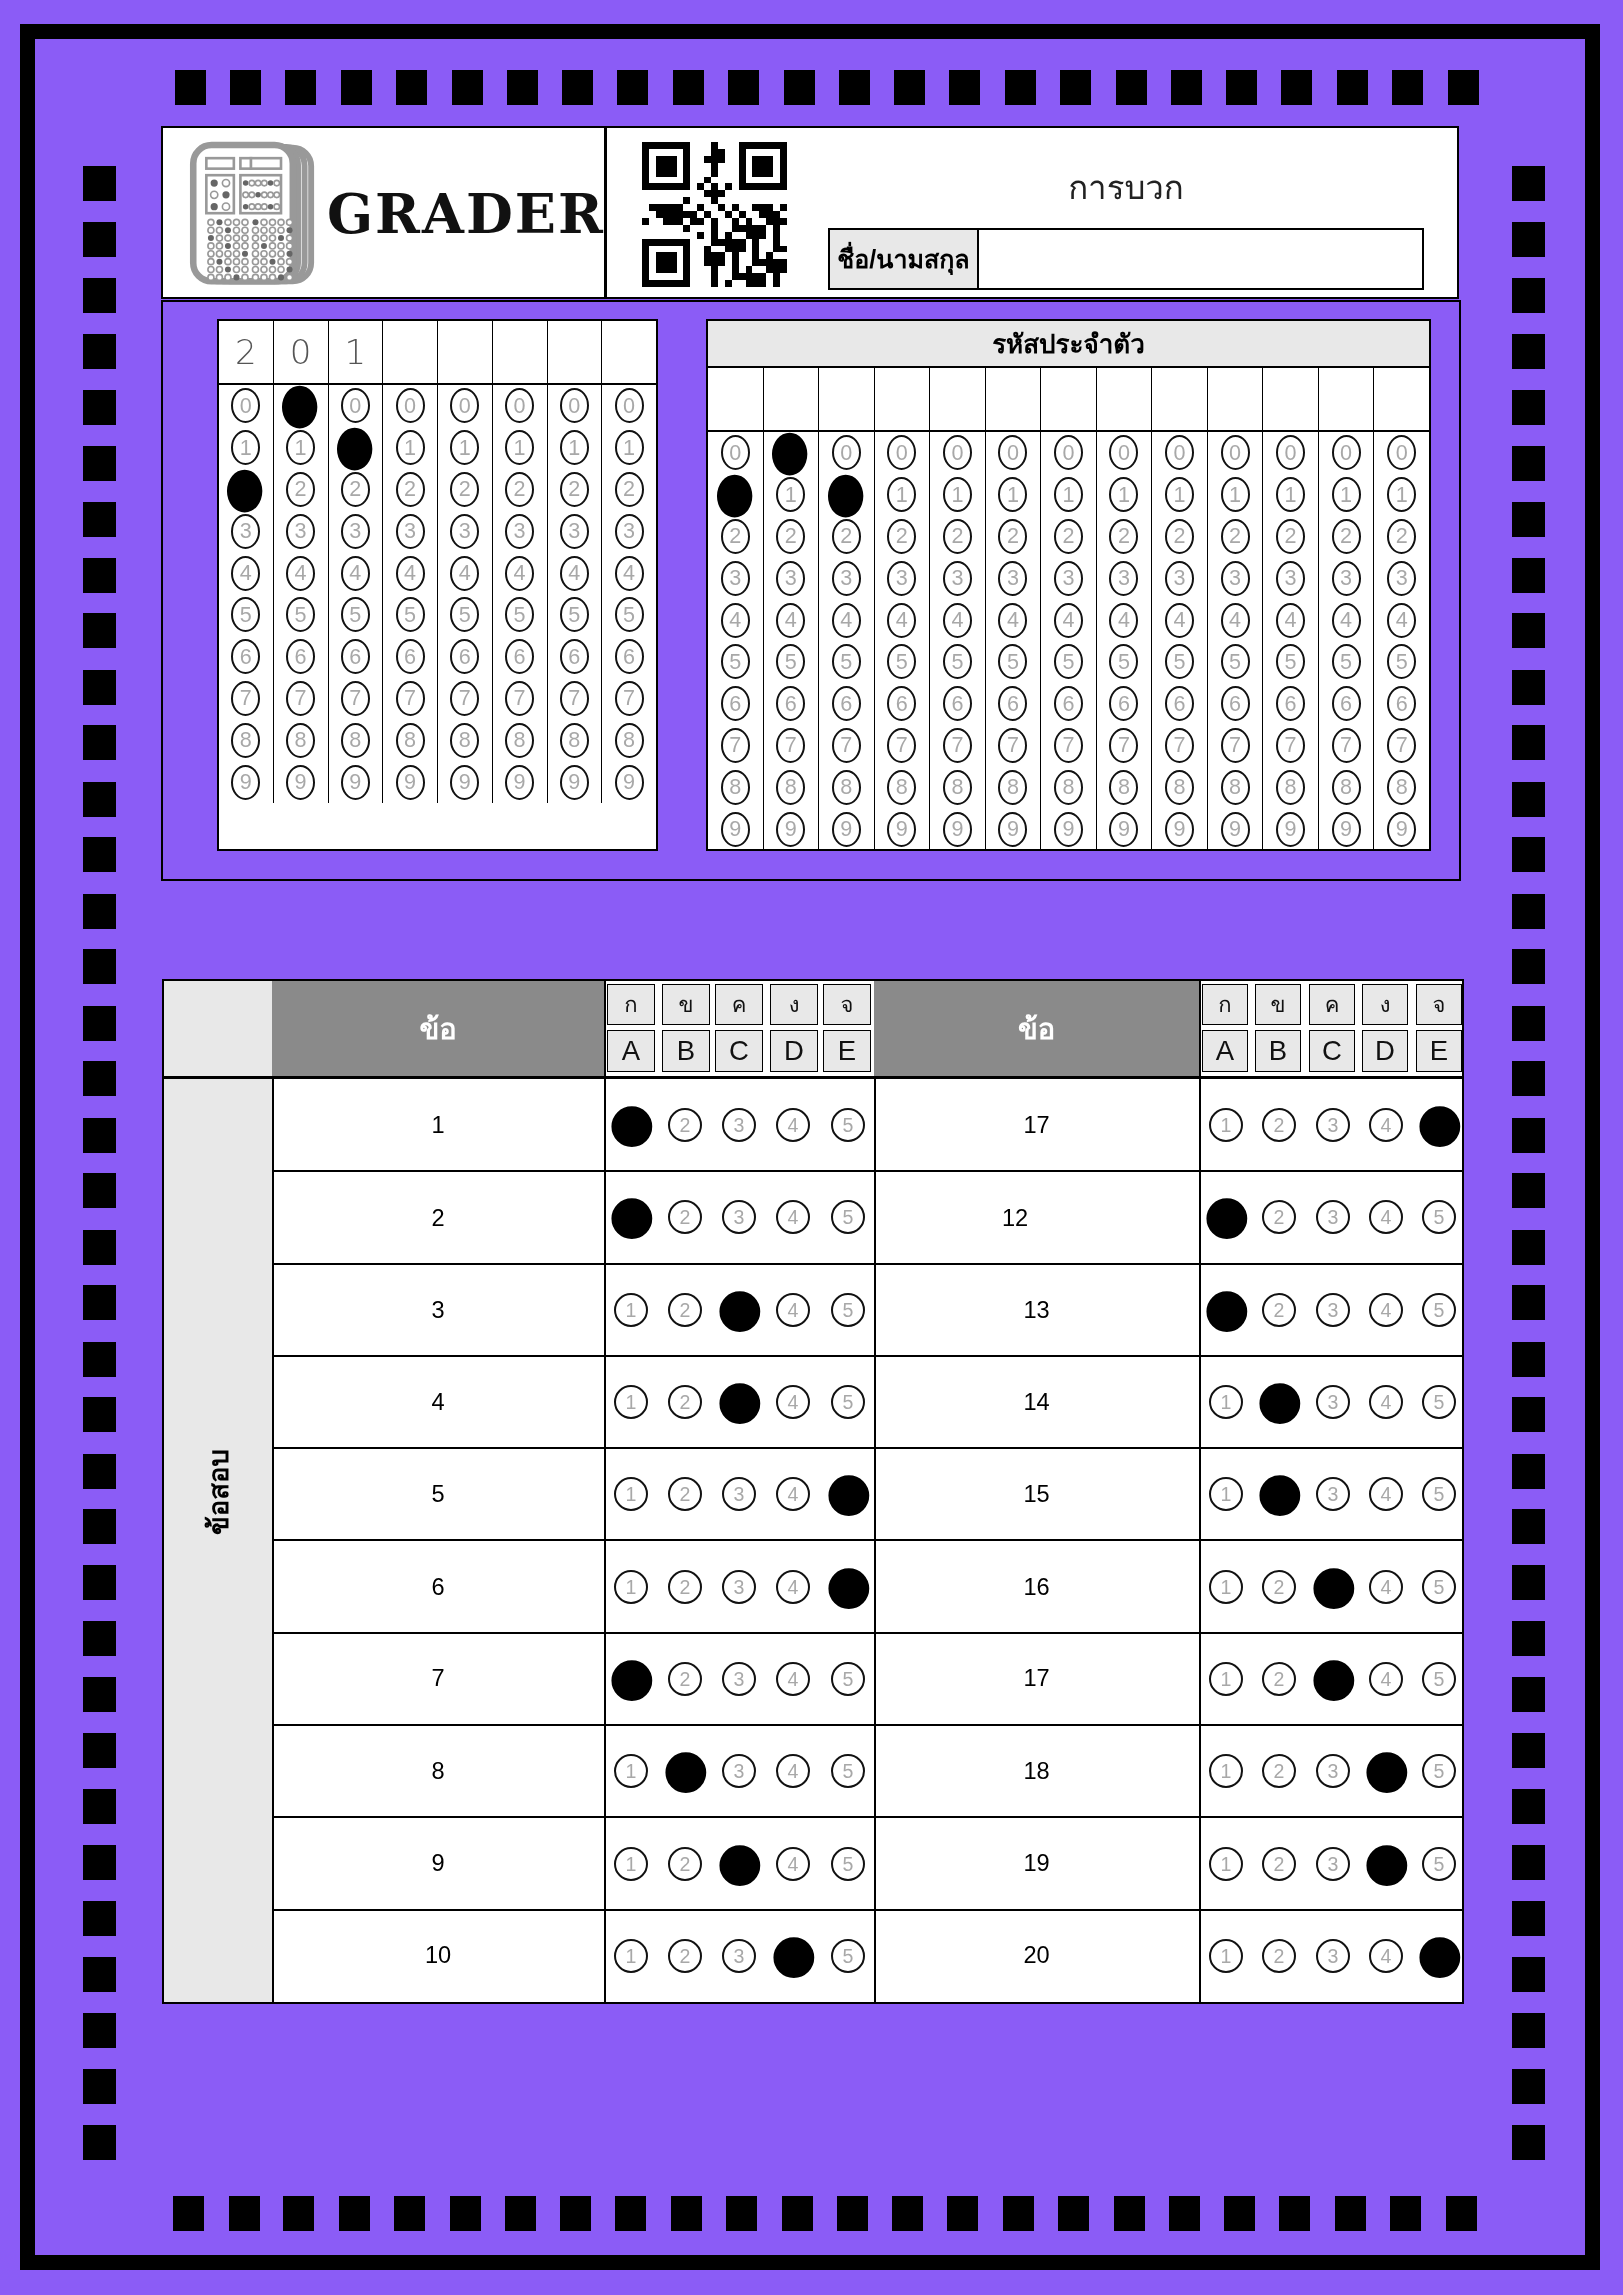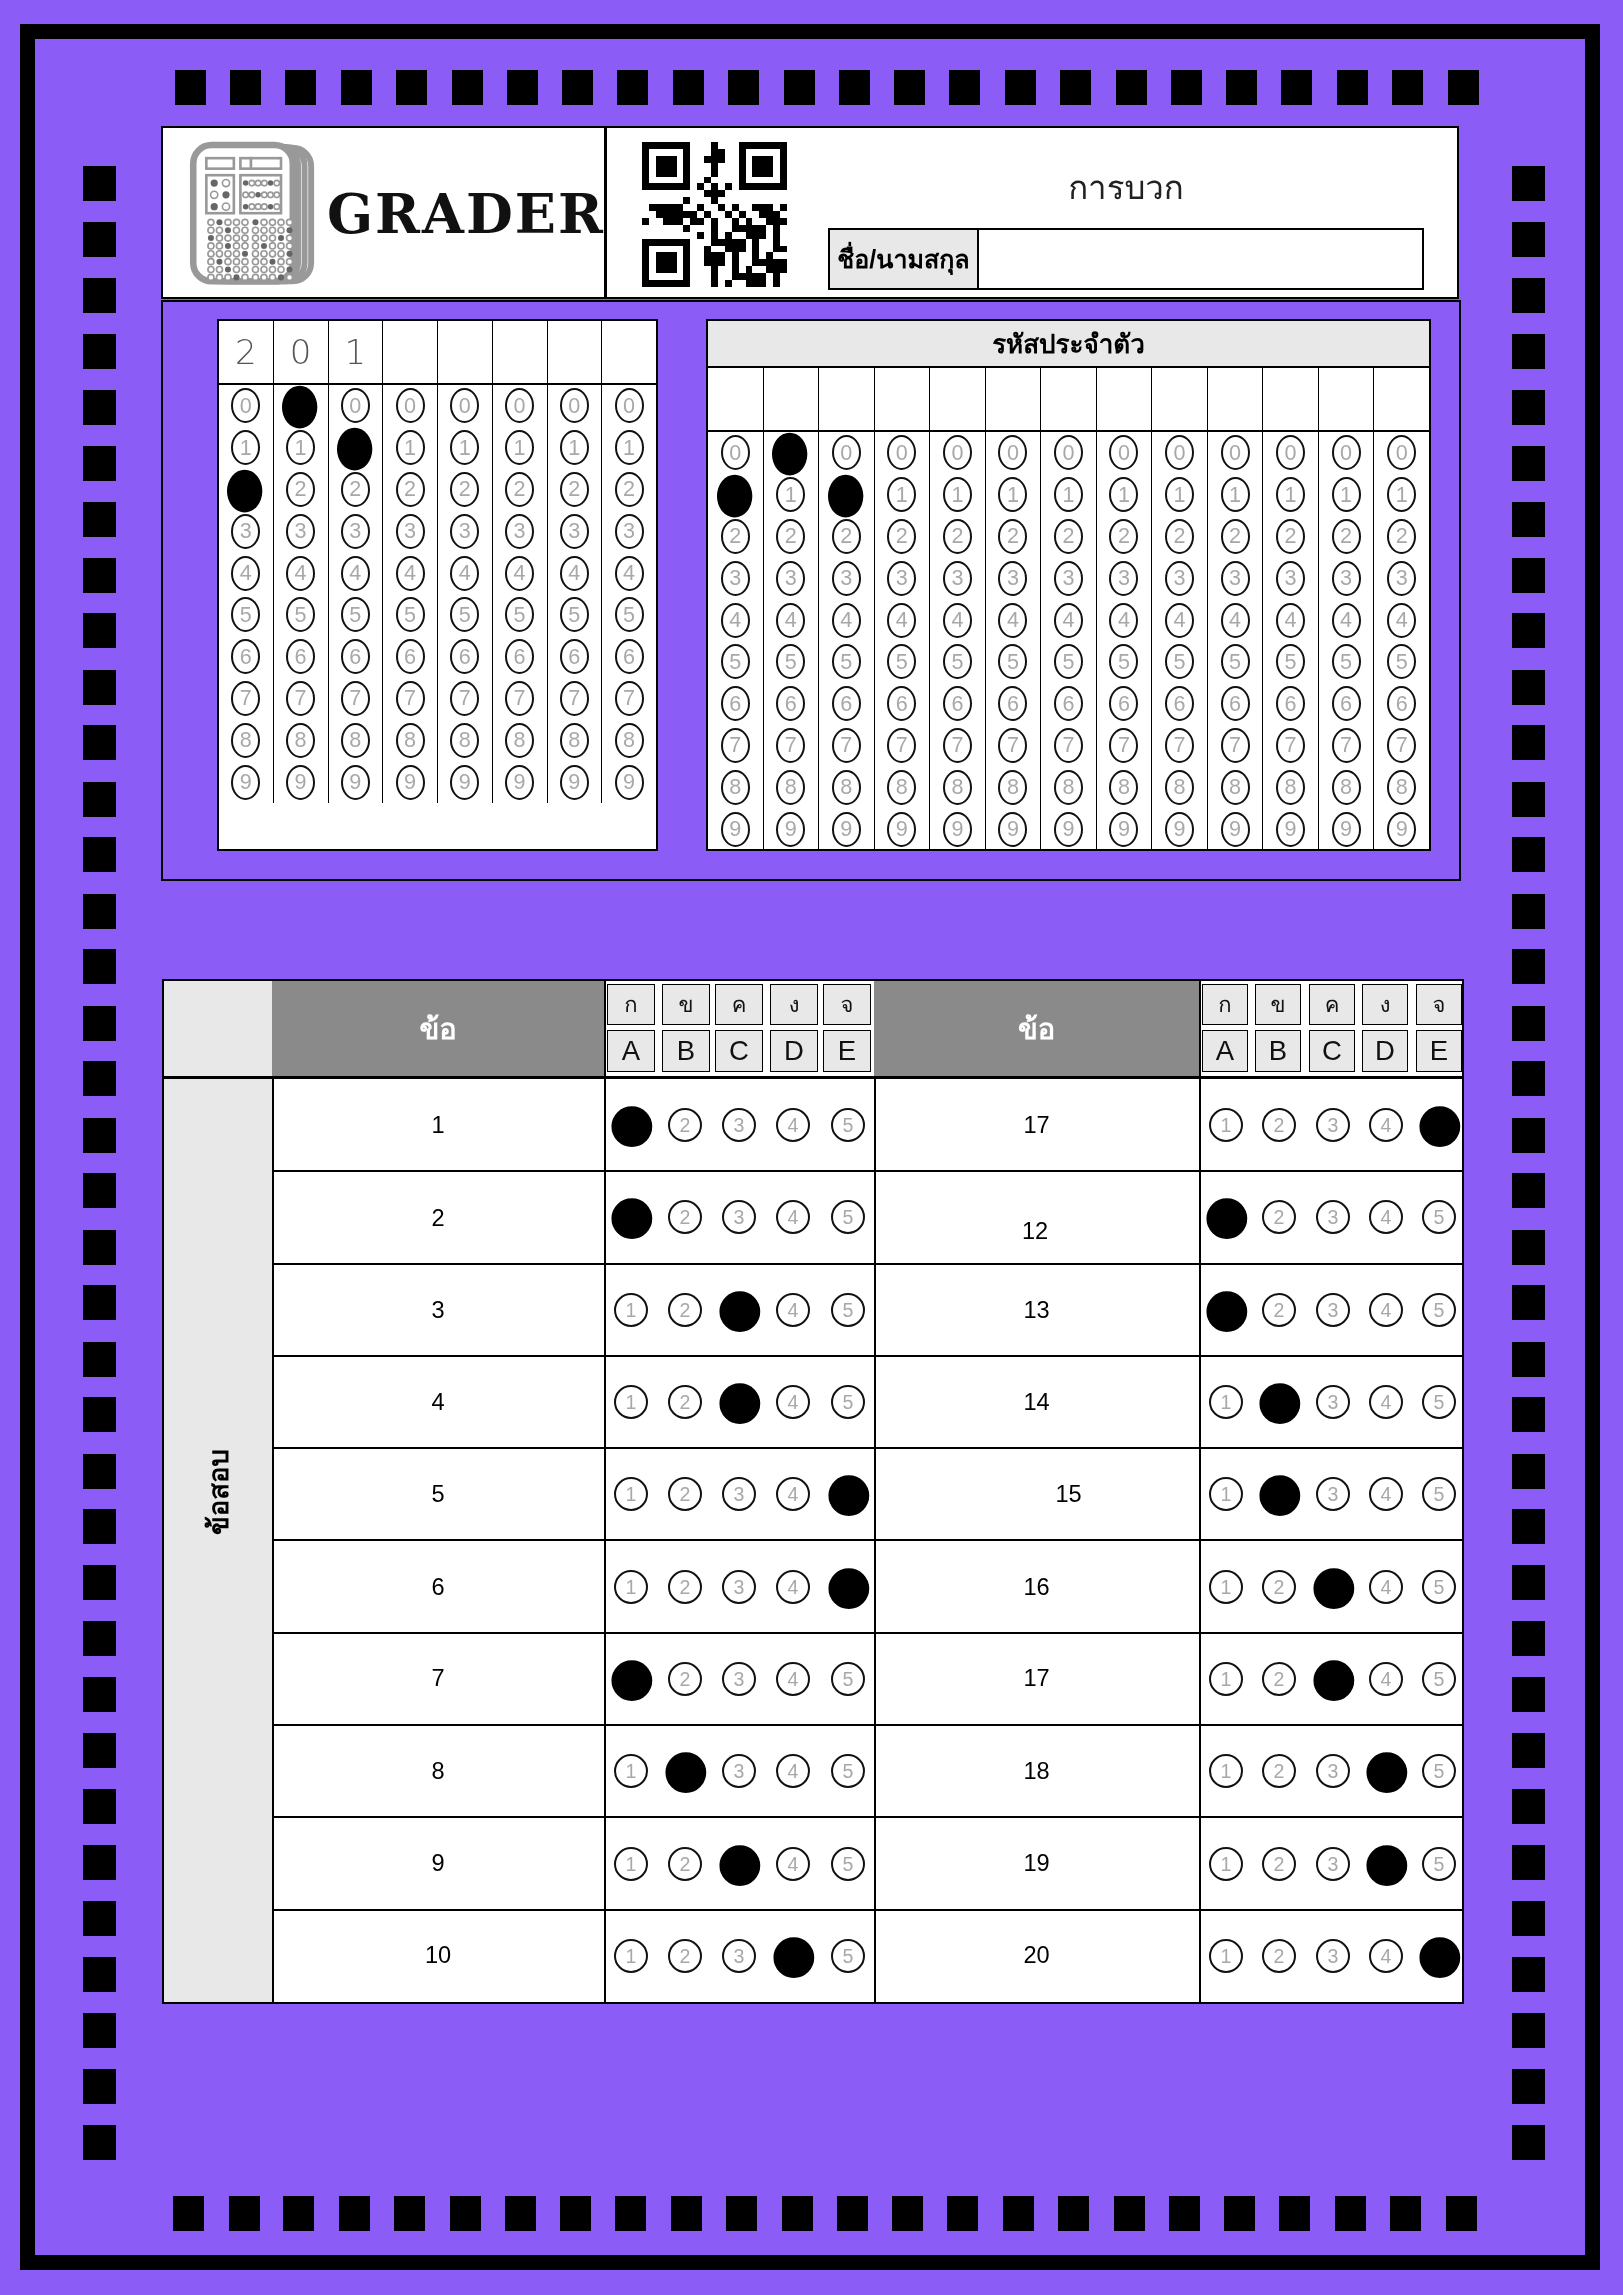--- a/index.html
+++ b/index.html
@@ -1212,39 +1212,39 @@
         <div class="choice-head thai" style="left: 1198px; top: 2.6px; width: 46px; height: 41px;">ง</div>
         <div class="choice-head latin" style="left: 1198px; top: 49px; width: 46px; height: 42px;">D</div>
         <div class="choice-head thai" style="left: 1252px; top: 2.6px; width: 46px; height: 41px;">จ</div>
         <div class="choice-head latin" style="left: 1252px; top: 49px; width: 46px; height: 42px;">E</div>
         <div class="qnum" style="left: 710px; top: 98px; width: 325px; height: 92px;">17</div>
         <div class="abubble" style="left: 1045px; top: 127px;">1</div>
         <div class="abubble" style="left: 1098px; top: 127px;">2</div>
         <div class="abubble" style="left: 1152px; top: 127px;">3</div>
         <div class="abubble" style="left: 1205px; top: 127px;">4</div>
         <div class="abubble filled" style="left: 1258px; top: 127px;">5</div>
-        <div class="qnum" style="left: 710px; top: 204px; width: 282px; height: 92px; margin-left: 20px;">12</div>
+        <div class="qnum" style="left: 710px; top: 191px; width: 282px; height: 92px;">12</div>
         <div class="abubble filled" style="left: 1045px; top: 219px;">1</div>
         <div class="abubble" style="left: 1098px; top: 219px;">2</div>
         <div class="abubble" style="left: 1152px; top: 219px;">3</div>
         <div class="abubble" style="left: 1205px; top: 219px;">4</div>
         <div class="abubble" style="left: 1258px; top: 219px;">5</div>
         <div class="qnum" style="left: 710px; top: 283px; width: 325px; height: 92px;">13</div>
         <div class="abubble filled" style="left: 1045px; top: 312px;">1</div>
         <div class="abubble" style="left: 1098px; top: 312px;">2</div>
         <div class="abubble" style="left: 1152px; top: 312px;">3</div>
         <div class="abubble" style="left: 1205px; top: 312px;">4</div>
         <div class="abubble" style="left: 1258px; top: 312px;">5</div>
         <div class="qnum" style="left: 710px; top: 375px; width: 325px; height: 92px;">14</div>
         <div class="abubble" style="left: 1045px; top: 404px;">1</div>
         <div class="abubble filled" style="left: 1098px; top: 404px;">2</div>
         <div class="abubble" style="left: 1152px; top: 404px;">3</div>
         <div class="abubble" style="left: 1205px; top: 404px;">4</div>
         <div class="abubble" style="left: 1258px; top: 404px;">5</div>
-        <div class="qnum" style="left: 742px; top: 467px; width: 325px; height: 92px;">15</div>
+        <div class="qnum" style="left: 710px; top: 467px; width: 325px; height: 92px;">15</div>
         <div class="abubble" style="left: 1045px; top: 496px;">1</div>
         <div class="abubble filled" style="left: 1098px; top: 496px;">2</div>
         <div class="abubble" style="left: 1152px; top: 496px;">3</div>
         <div class="abubble" style="left: 1205px; top: 496px;">4</div>
         <div class="abubble" style="left: 1258px; top: 496px;">5</div>
         <div class="qnum" style="left: 710px; top: 560px; width: 325px; height: 92px;">16</div>
         <div class="abubble" style="left: 1045px; top: 589px;">1</div>
         <div class="abubble" style="left: 1098px; top: 589px;">2</div>
         <div class="abubble filled" style="left: 1152px; top: 589px;">3</div>
         <div class="abubble" style="left: 1205px; top: 589px;">4</div>

